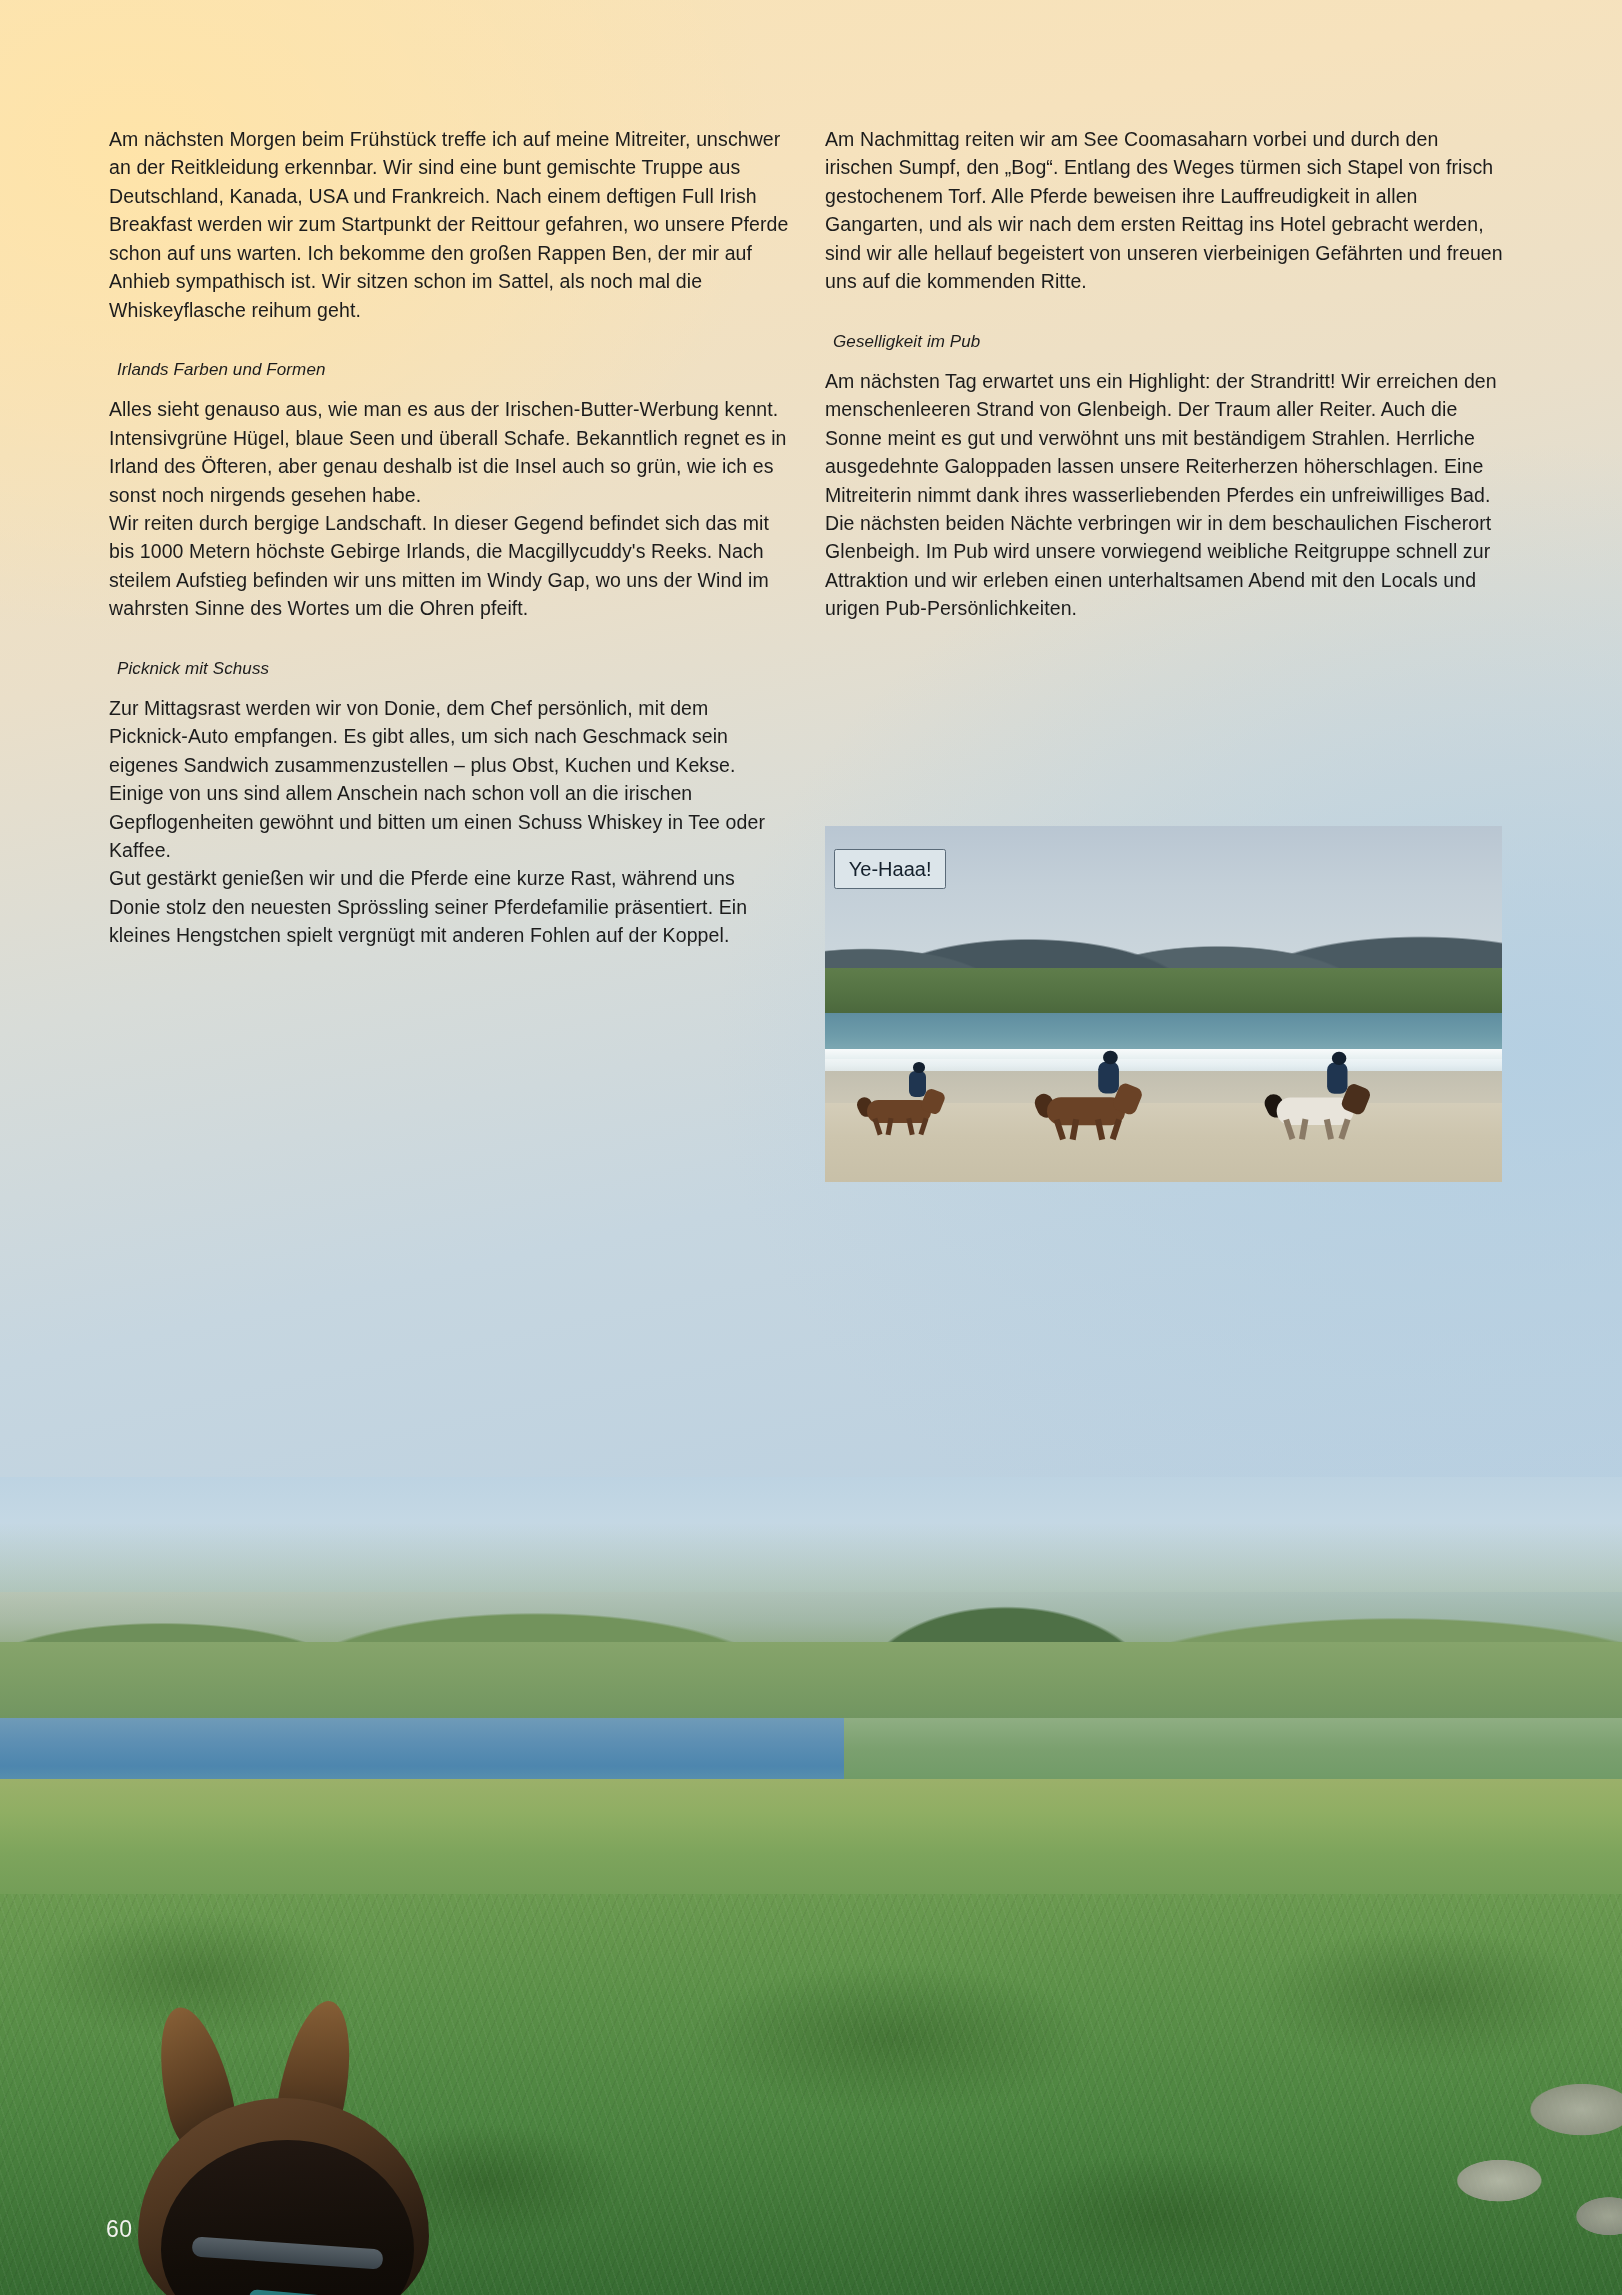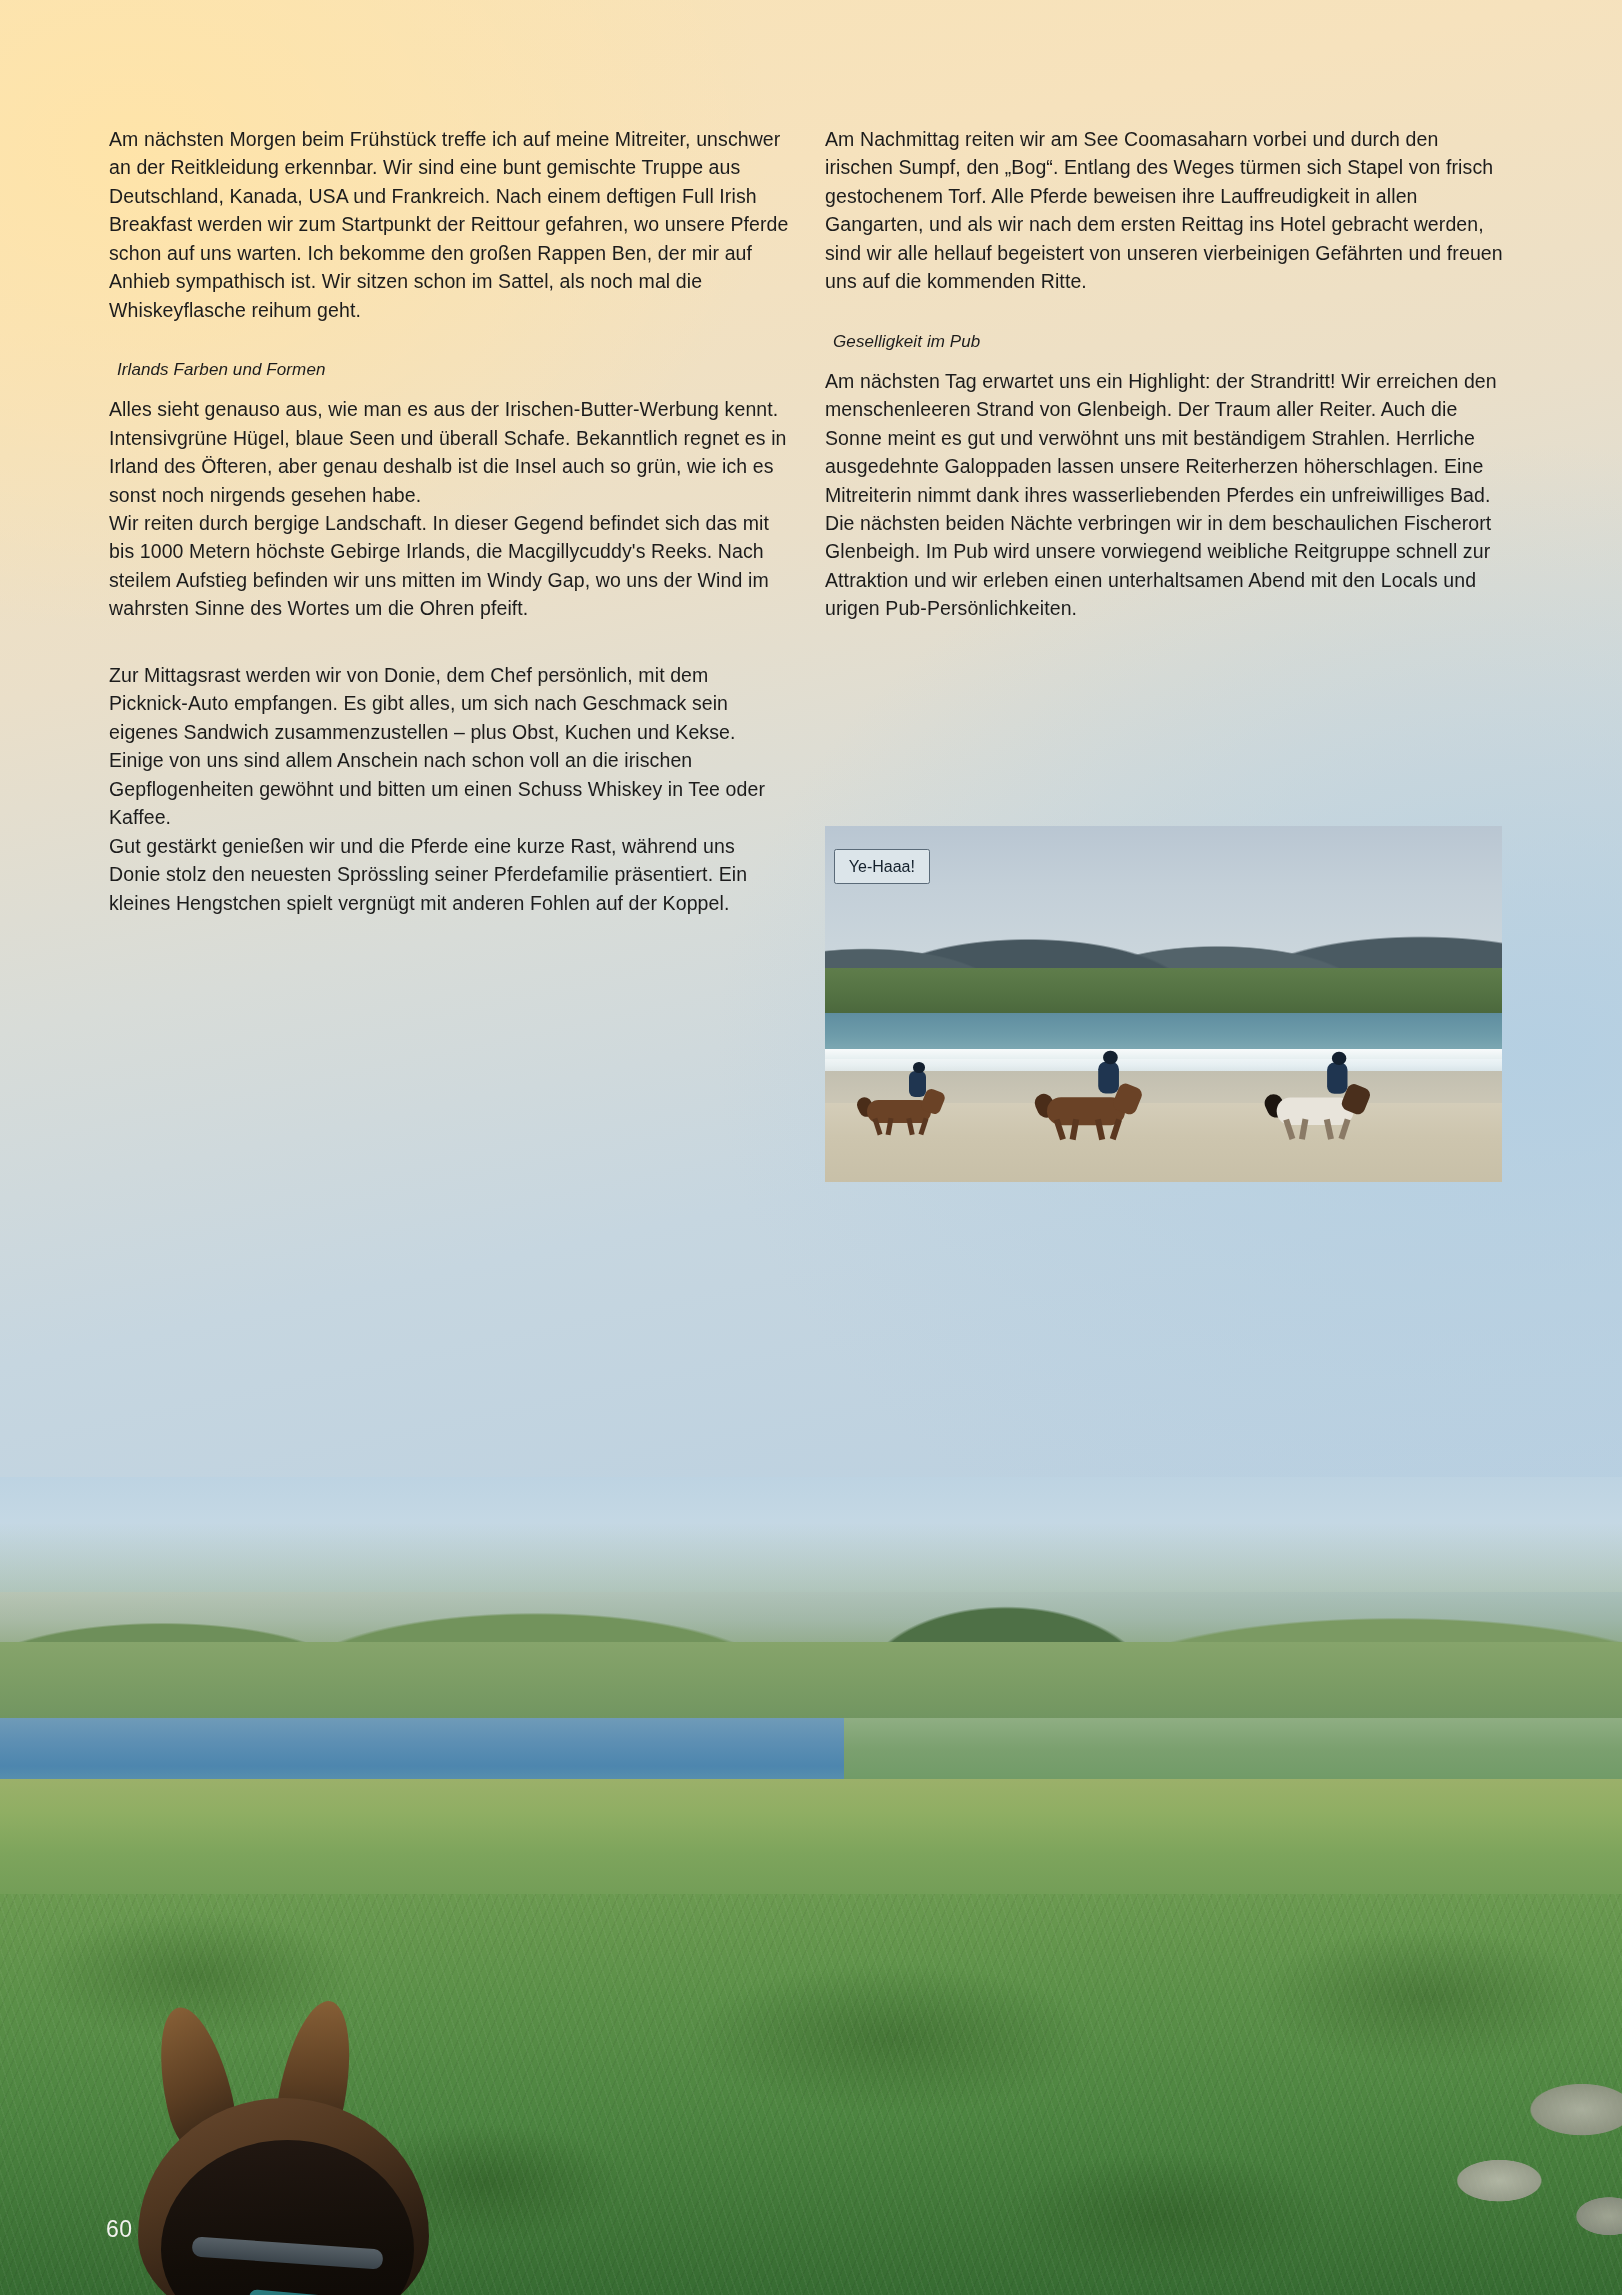--- a/index.html
+++ b/index.html
@@ -260,21 +260,21 @@
 
   
   .callout {
     position: absolute;
     left: 834px;
     top: 849px;
     background: #dce5ea;
     border: 1.5px solid #5a6a78;
     border-radius: 2.3px;
     padding: 7.7px 13.8px;
-    font-size: 16px;
+    font-size: 20px;
     color: #14202c;
     font-family: "Liberation Sans", sans-serif;
   }
 
   
   .page-number {
     position: absolute;
     left: 106px;
     top: 2216px;
     font-size: 23px;
@@ -360,20 +360,21 @@
 
   <div class="cols">
 
     <div class="col col-left">
       <p class="para">Am nächsten Morgen beim Frühstück treffe ich auf meine Mitreiter, unschwer an der Reitkleidung erkennbar. Wir sind eine bunt gemischte Truppe aus Deutschland, Kanada, USA und Frankreich. Nach einem deftigen Full Irish Breakfast werden wir zum Startpunkt der Reittour gefahren, wo unsere Pferde schon auf uns warten. Ich bekomme den großen Rappen Ben, der mir auf Anhieb sympathisch ist. Wir sitzen schon im Sattel, als noch mal die Whiskeyflasche reihum geht.</p>
       <div class="gap"></div>
       <p class="subhead">Irlands Farben und Formen</p>
       <p class="para">Alles sieht genauso aus, wie man es aus der Irischen-Butter-Werbung kennt. Intensivgrüne Hügel, blaue Seen und überall Schafe. Bekanntlich regnet es in Irland des Öfteren, aber genau deshalb ist die Insel auch so grün, wie ich es sonst noch nirgends gesehen habe.</p>
       <p class="para">Wir reiten durch bergige Landschaft. In dieser Gegend befindet sich das mit bis 1000 Metern höchste Gebirge Irlands, die Macgillycuddy's Reeks. Nach steilem Aufstieg befinden wir uns mitten im Windy Gap, wo uns der Wind im wahrsten Sinne des Wortes um die Ohren pfeift.</p>
       <div class="gap"></div>
+      <p class="subhead">Picknick mit Schuss</p>
       <p class="para">Zur Mittagsrast werden wir von Donie, dem Chef persönlich, mit dem Picknick-Auto empfangen. Es gibt alles, um sich nach Geschmack sein eigenes Sandwich zusammenzustellen – plus Obst, Kuchen und Kekse. Einige von uns sind allem Anschein nach schon voll an die irischen Gepflogenheiten gewöhnt und bitten um einen Schuss Whiskey in Tee oder Kaffee.</p>
       <p class="para">Gut gestärkt genießen wir und die Pferde eine kurze Rast, während uns Donie stolz den neuesten Sprössling seiner Pferdefamilie präsentiert. Ein kleines Hengstchen spielt vergnügt mit anderen Fohlen auf der Koppel.</p>
     </div>
 
     <div class="col col-right">
       <p class="para">Am Nachmittag reiten wir am See Coomasaharn vorbei und durch den irischen Sumpf, den „Bog“. Entlang des Weges türmen sich Stapel von frisch gestochenem Torf. Alle Pferde beweisen ihre Lauffreudigkeit in allen Gangarten, und als wir nach dem ersten Reittag ins Hotel gebracht werden, sind wir alle hellauf begeistert von unseren vierbeinigen Gefährten und freuen uns auf die kommenden Ritte.</p>
       <div class="gap"></div>
       <p class="subhead">Geselligkeit im Pub</p>
       <p class="para">Am nächsten Tag erwartet uns ein Highlight: der Strandritt! Wir erreichen den menschenleeren Strand von Glenbeigh. Der Traum aller Reiter. Auch die Sonne meint es gut und verwöhnt uns mit beständigem Strahlen. Herrliche ausgedehnte Galoppaden lassen unsere Reiterherzen höherschlagen. Eine Mitreiterin nimmt dank ihres wasserliebenden Pferdes ein unfreiwilliges Bad.</p>
       <p class="para">Die nächsten beiden Nächte verbringen wir in dem beschaulichen Fischerort Glenbeigh. Im Pub wird unsere vorwiegend weibliche Reitgruppe schnell zur Attraktion und wir erleben einen unterhaltsamen Abend mit den Locals und urigen Pub-Persönlichkeiten.</p>

